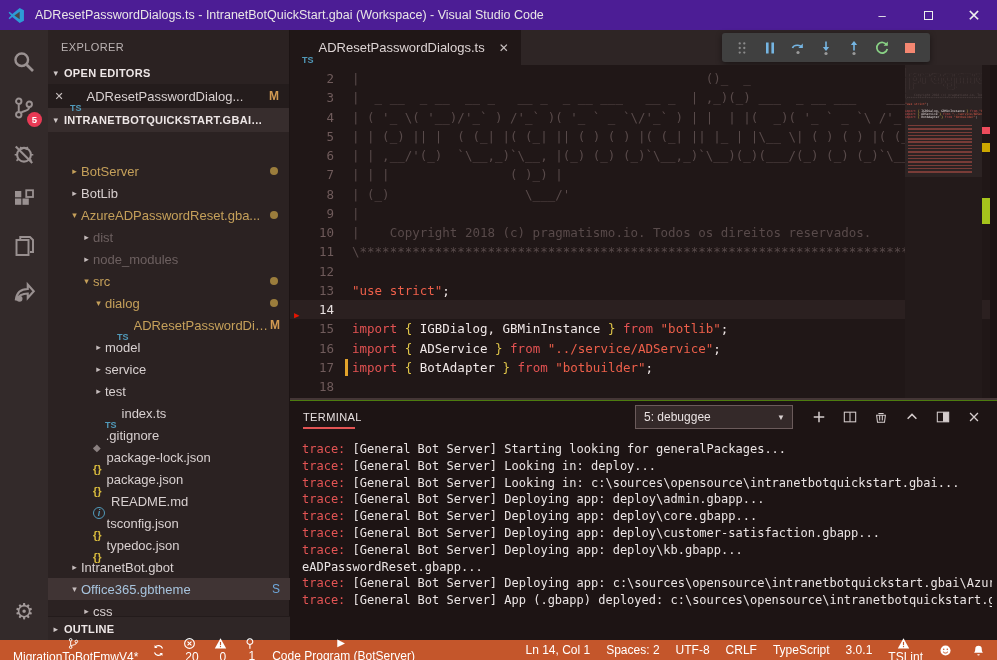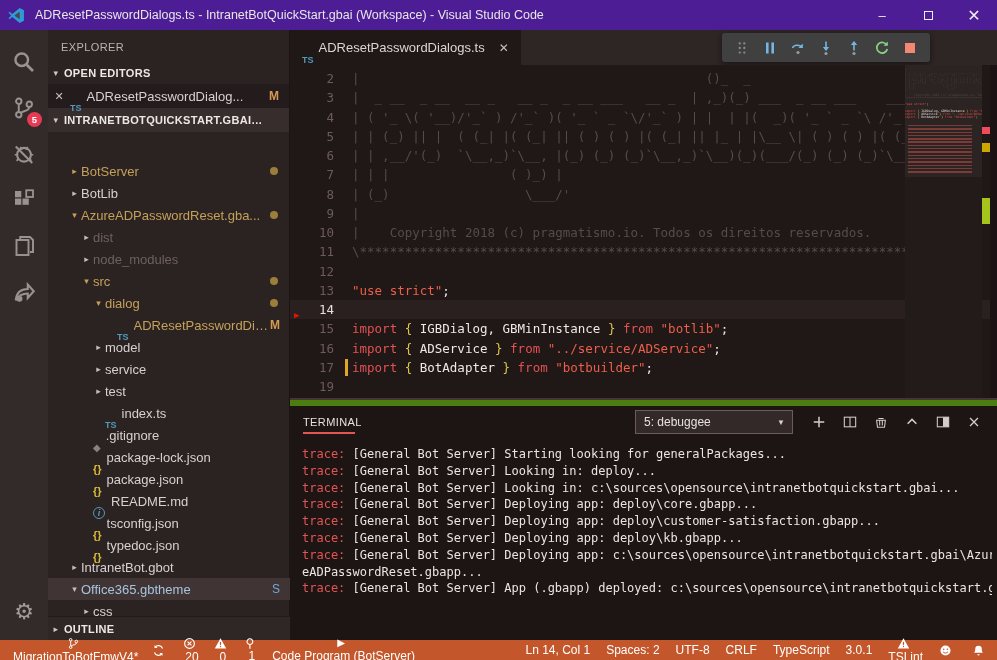--- a/index.html
+++ b/index.html
@@ -97,21 +97,21 @@
   #ruler { position:absolute; left:692px; top:0; width:8px; height:333px; }
   .ruler-mark { position:absolute; left:0; width:8px; }
   #ruler-red { top:62px; height:7px; background:#ee4c5c; }
   #ruler-orange { top:78px; height:9px; background:var(--minimap-orange); }
   #ruler-green { top:133px; height:26px; background:var(--minimap-green); }
   #scrollbar-col { position:absolute; left:700px; top:0; width:7px; height:333px; background:#1b1313; }
   #hscroll { position:absolute; left:0; top:368px; width:707px; height:2px; background:#443636; }
 
   
   #panel { position:absolute; left:290px; top:400px; width:707px; height:240px; background:#1d1414;
-           border-top:6px solid #4d7c0f; }
+           border-top:1px solid #4d7c0f; }
   #panel-header { position:relative; height:32px; display:flex; align-items:center; }
   #terminal-tab { margin-left:13px; font-size:11px; letter-spacing:.4px; color:#e8e1e1; position:relative; height:32px;
                   display:flex; align-items:center; }
   #terminal-tab::after { content:""; position:absolute; left:0; bottom:4px; width:52px; height:2px; background:var(--error-red); }
   #terminal-select { position:absolute; left:345px; top:4px; width:158px; height:24px; background:#342929;
                      border:1px solid #6b5b5b; color:#e8e1e1; font-size:12px; display:flex; align-items:center;
                      padding:0 8px; }
   #terminal-select .sel-caret { position:absolute; right:7px; font-size:8px; color:#d8d0d0; }
   #panel-actions { position:absolute; right:8px; top:0; height:32px; display:flex; align-items:center; color:#d5cdcd; }
   .pa { width:31px; height:32px; display:flex; align-items:center; justify-content:center; }
@@ -459,21 +459,21 @@
         <div class="code-line"><span class="gutter-num">8</span><span class="code-text"><span class="tok-cm">| (_)                  \___/'</span></span></div>
         <div class="code-line"><span class="gutter-num">9</span><span class="code-text"><span class="tok-cm">|</span></span></div>
         <div class="code-line"><span class="gutter-num">10</span><span class="code-text"><span class="tok-cm">|    Copyright 2018 (c) pragmatismo.io. Todos os direitos reservados.</span></span></div>
         <div class="code-line"><span class="gutter-num">11</span><span class="code-text"><span class="tok-cm">\*************************************************************************</span></span></div>
         <div class="code-line"><span class="gutter-num">12</span><span class="code-text"></span></div>
         <div class="code-line"><span class="gutter-num">13</span><span class="code-text"><span class="tok-str">"use strict"</span><span class="tok-pl">;</span></span></div>
         <div class="code-line current"><span class="gutter-num">14</span><span class="dbg-arrow">▶</span><span class="code-text"></span></div>
         <div class="code-line"><span class="gutter-num">15</span><span class="code-text"><span class="tok-kw">import</span><span class="tok-pl"> </span><span class="tok-pn">{</span><span class="tok-pl"> IGBDialog, GBMinInstance </span><span class="tok-pn">}</span><span class="tok-pl"> </span><span class="tok-kw">from</span><span class="tok-pl"> </span><span class="tok-str">"botlib"</span><span class="tok-pl">;</span></span></div>
         <div class="code-line"><span class="gutter-num">16</span><span class="code-text"><span class="tok-kw">import</span><span class="tok-pl"> </span><span class="tok-pn">{</span><span class="tok-pl"> ADService </span><span class="tok-pn">}</span><span class="tok-pl"> </span><span class="tok-kw">from</span><span class="tok-pl"> </span><span class="tok-str">"../service/ADService"</span><span class="tok-pl">;</span></span></div>
         <div class="code-line"><span class="gutter-num">17</span><span class="git-bar"></span><span class="code-text"><span class="tok-kw">import</span><span class="tok-pl"> </span><span class="tok-pn">{</span><span class="tok-pl"> BotAdapter </span><span class="tok-pn">}</span><span class="tok-pl"> </span><span class="tok-kw">from</span><span class="tok-pl"> </span><span class="tok-str">"botbuilder"</span><span class="tok-pl">;</span></span></div>
-        <div class="code-line"><span class="gutter-num">19</span><span class="code-text"></span></div>
+        <div class="code-line"><span class="gutter-num">18</span><span class="code-text"></span></div>
         <div id="minimap">
           <div id="minimap-viewport"></div>
   <div id="minimap-code"><span class="tok-cm">|                                              ()_  _</span>
 <span class="tok-cm">|  _ __  _ __  __ _   __ _  _ __ ___   __ _  | ,_)(_) ___  _ __ ___    ___</span>
 <span class="tok-cm">| ( '_ \( '__)/'_` ) /'_` )( '_ ` _ `\/'_` ) | |  | |(  _)( '_ ` _ `\ /'_ `\</span>
 <span class="tok-cm">| | (_) || |  ( (_| |( (_| || ( ) ( ) |( (_| || |_ | |\__ \| ( ) ( ) |( (_) |</span>
 <span class="tok-cm">| | ,__/'(_)  `\__,_)`\__, |(_) (_) (_)`\__,_)`\__)(_)(___/(_) (_) (_)`\___/'</span>
 <span class="tok-cm">| | |                ( )_) |</span>
 <span class="tok-cm">| (_)                  \___/'</span>
 <span class="tok-cm">|</span>
@@ -551,25 +551,26 @@
                 <path d="M3.5 3.5l9 9M12.5 3.5l-9 9" stroke="currentColor" stroke-width="1.5"></path>
               </svg>
             </span>
           </div>
         </div>
     </div>
     <div id="terminal-body">
         <div class="term-line"><span class="term-prefix">trace:</span><span> [General Bot Server] Starting looking for generalPackages...</span></div>
         <div class="term-line"><span class="term-prefix">trace:</span><span> [General Bot Server] Looking in: deploy...</span></div>
         <div class="term-line"><span class="term-prefix">trace:</span><span> [General Bot Server] Looking in: c:\sources\opensource\intranetbotquickstart.gbai...</span></div>
+        <div class="term-line"><span class="term-prefix">trace:</span><span> [General Bot Server] Deploying app: deploy\admin.gbapp...</span></div>
         <div class="term-line"><span class="term-prefix">trace:</span><span> [General Bot Server] Deploying app: deploy\core.gbapp...</span></div>
         <div class="term-line"><span class="term-prefix">trace:</span><span> [General Bot Server] Deploying app: deploy\customer-satisfaction.gbapp...</span></div>
         <div class="term-line"><span class="term-prefix">trace:</span><span> [General Bot Server] Deploying app: deploy\kb.gbapp...</span></div>
+        <div class="term-line"><span>eADPasswordReset.gbapp...</span></div>
         <div class="term-line"><span class="term-prefix">trace:</span><span> [General Bot Server] Deploying app: c:\sources\opensource\intranetbotquickstart.gbai\Azur</span></div>
-        <div class="term-line"><span>eADPasswordReset.gbapp...</span></div>
         <div class="term-line"><span class="term-prefix">trace:</span><span> [General Bot Server] App (.gbapp) deployed: c:\sources\opensource\intranetbotquickstart.g</span></div>
       </div>
   </div>
 
   <div id="statusbar">
     <div id="sb-left">
         <div class="sb-item">
           <span style="display: inline-flex; align-items: center;">
             <svg viewBox="0 0 16 16" fill="none">
               <circle cx="4.5" cy="3.5" r="1.6" stroke="#fff" stroke-width="1.2"></circle>

